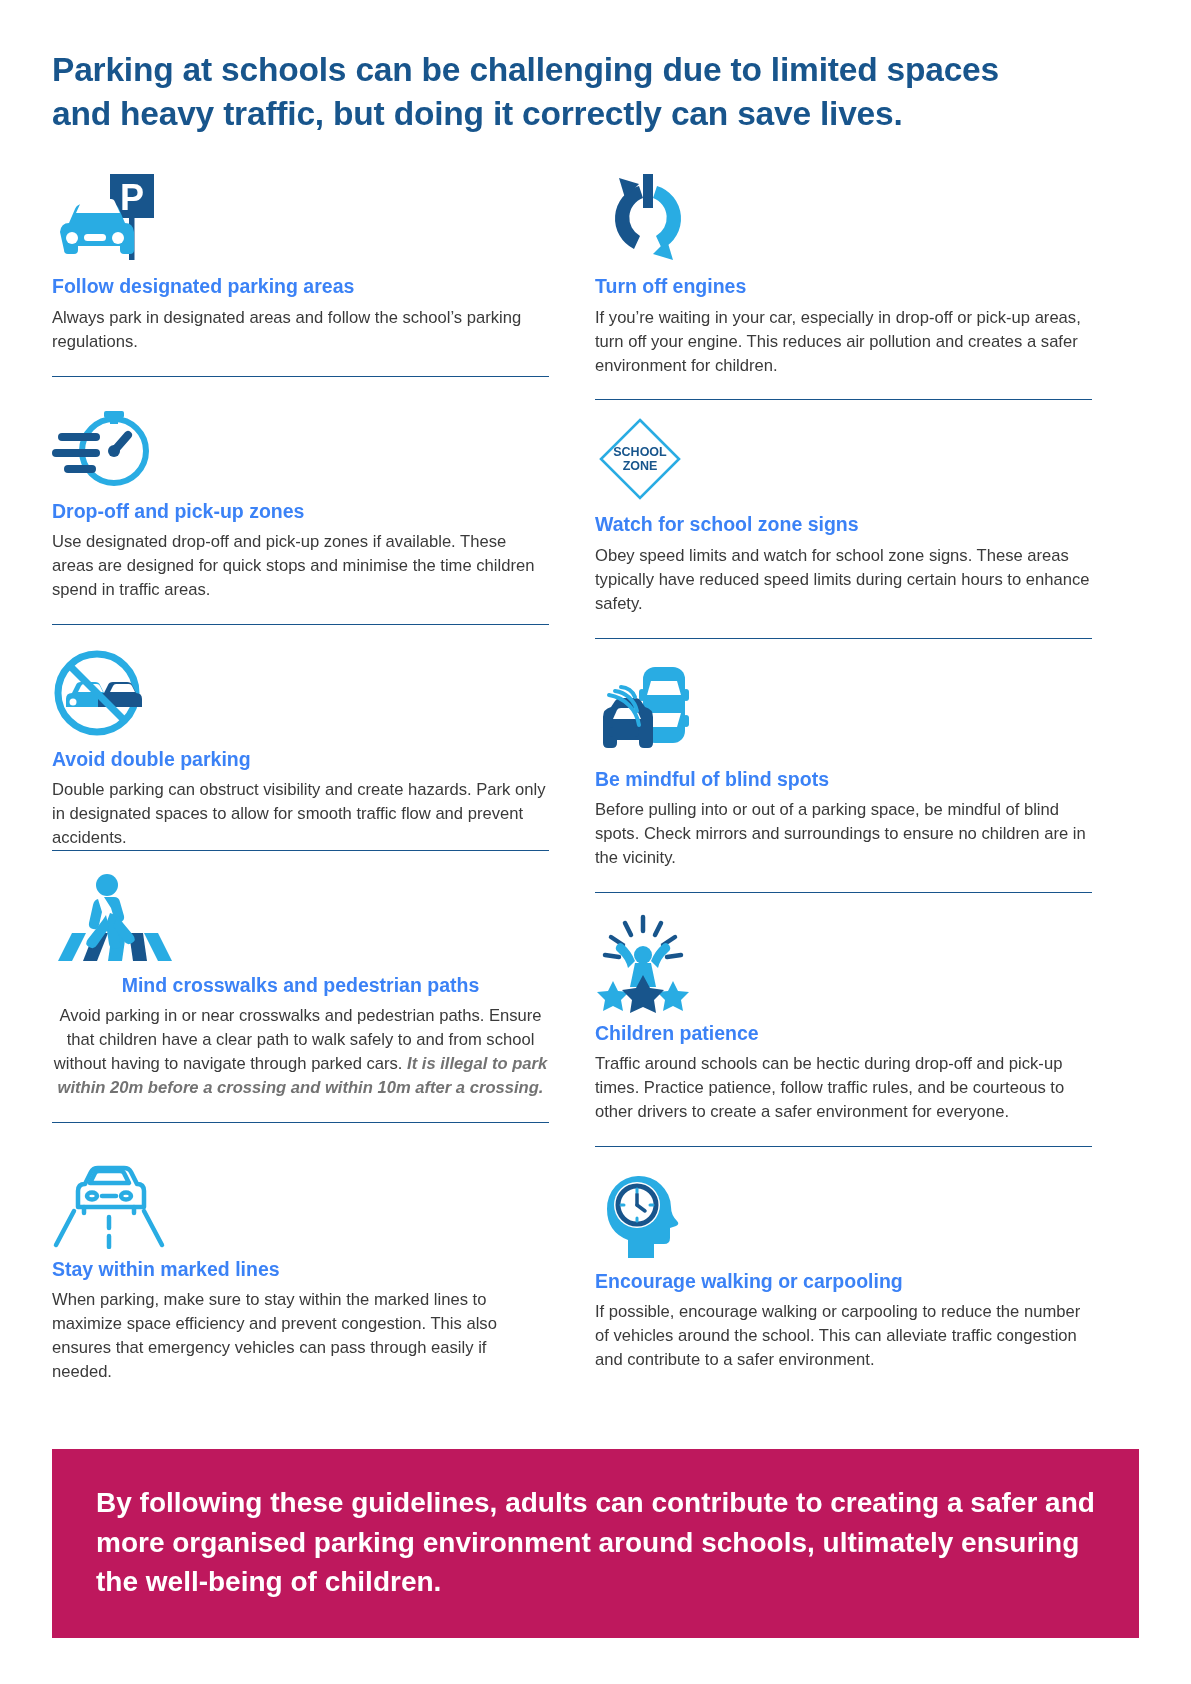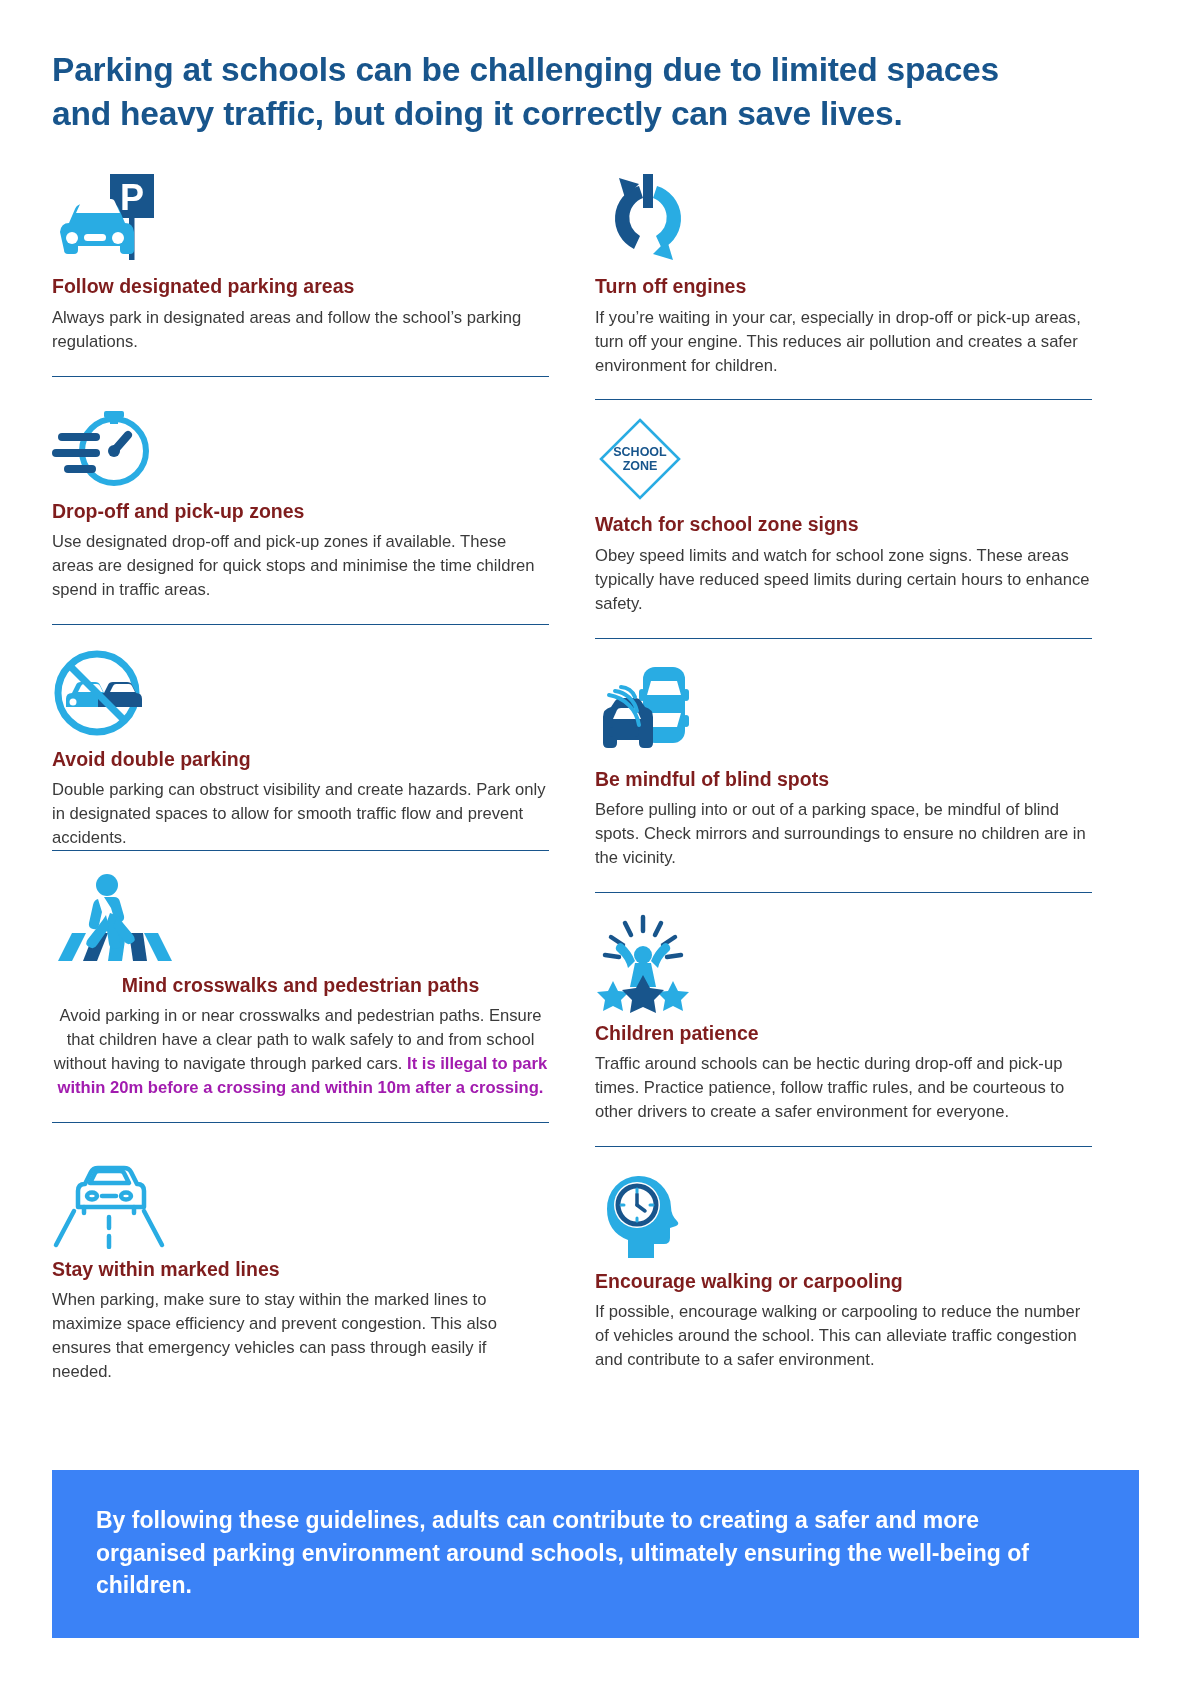--- a/index.html
+++ b/index.html
@@ -51,44 +51,44 @@
     border-top: 1.6px solid #18558c;
     width: 100%;
   }
   .icon-wrap {
     height: 96px;
     display: flex;
     align-items: flex-end;
     margin-bottom: 8px;
   }
   .item-title {
-    color: #7f1d1d;
+    color: #3b82f6;
     font-size: 19.5px;
     font-weight: bold;
     line-height: 1.25;
     margin: 0 0 7px 0;
   }
   .item-body {
     color: #3a3a3a;
     font-size: 16.6px;
     line-height: 1.44;
     margin: 0;
   }
-  .item-body b { color: #a21caf; font-weight: bold; }
+  .item-body b { color: #737373; font-weight: bold; font-style: italic; }
 
   
   .footer {
     position: absolute;
     left: 52px;
     right: 52px;
     bottom: 46px;
-    background: #3b82f6;
+    background: #be185d;
     color: #ffffff;
     padding: 34px 44px 36px 44px;
-    font-size: 23px;
+    font-size: 28px;
     font-weight: bold;
     line-height: 1.42;
   }
   svg { display: block; }
 </style>
 </head>
 <body>
 
 <div class="page">
 

